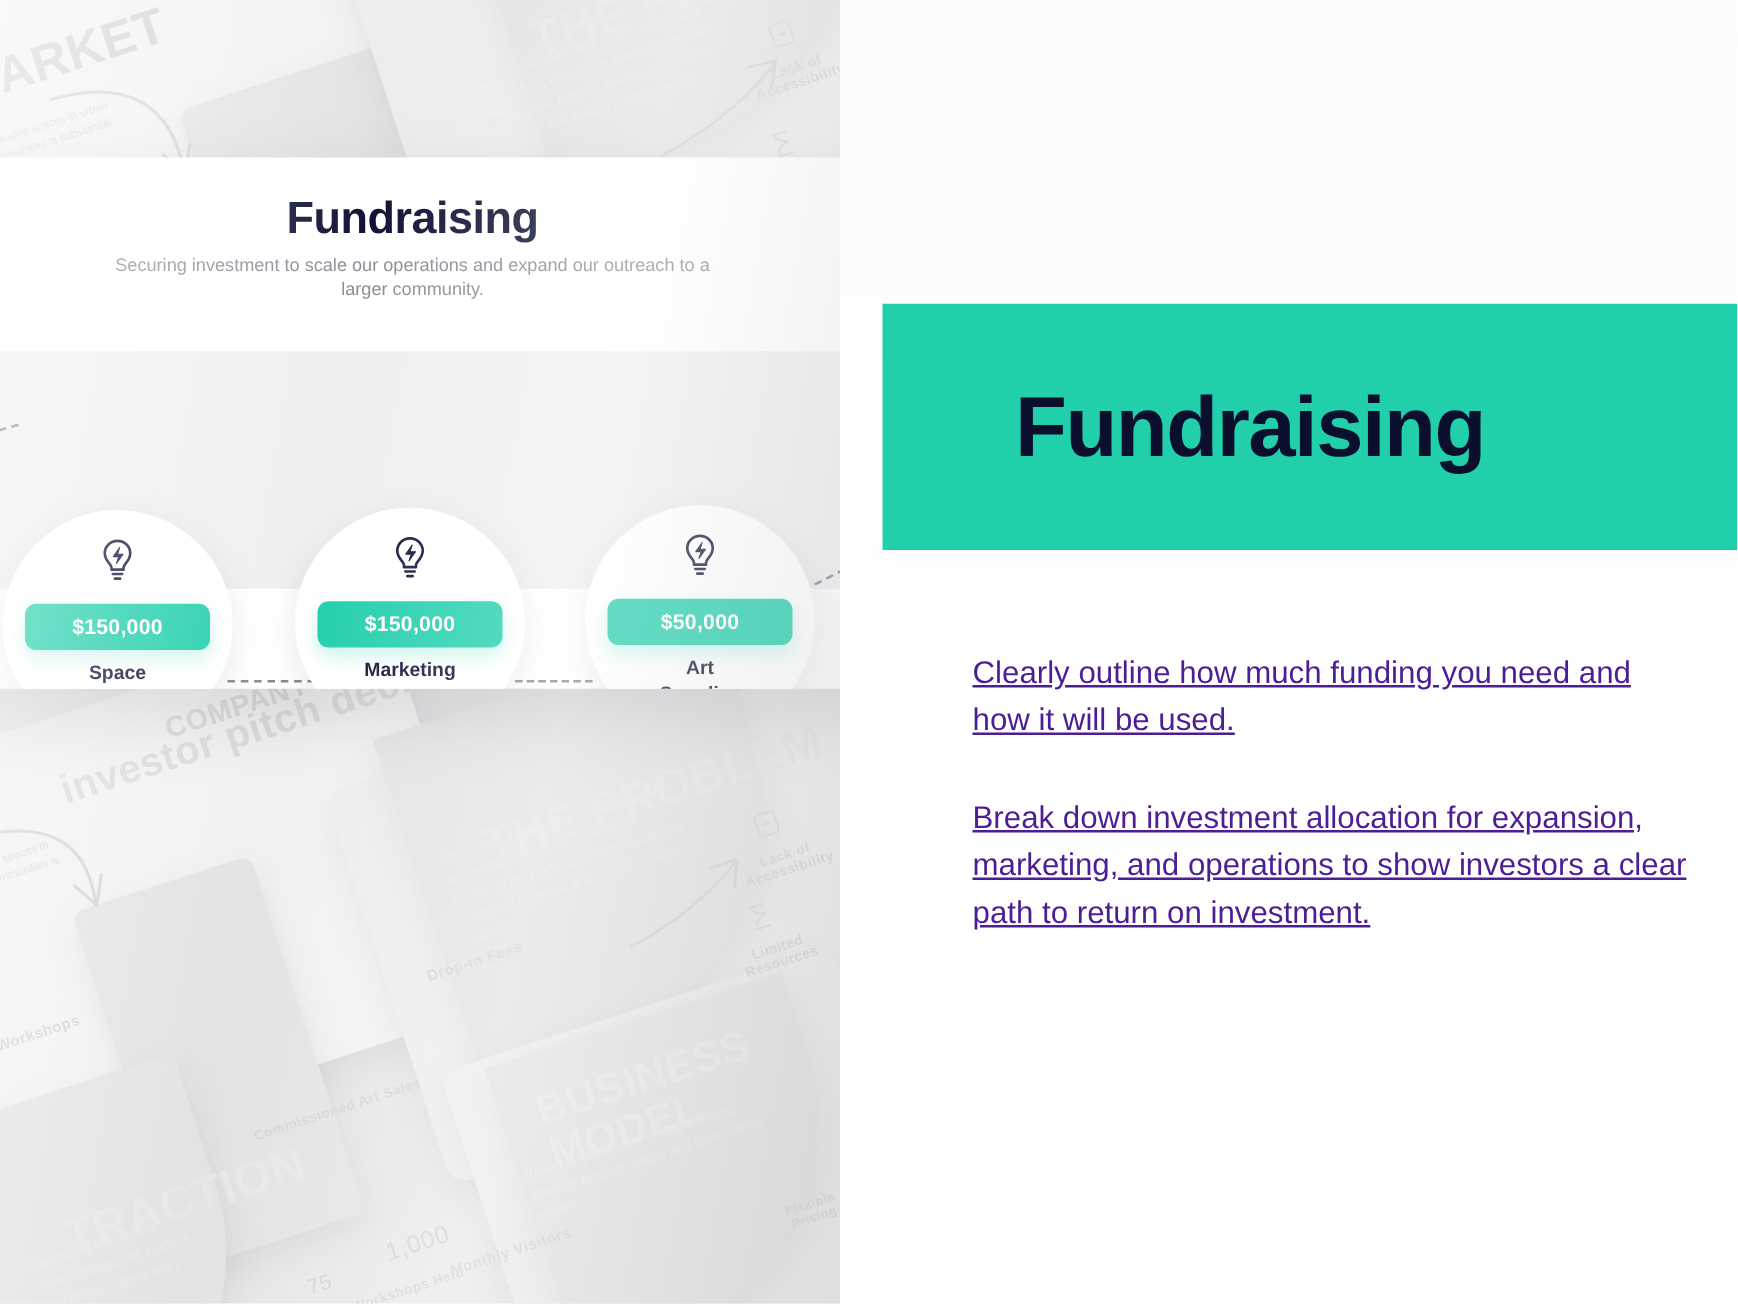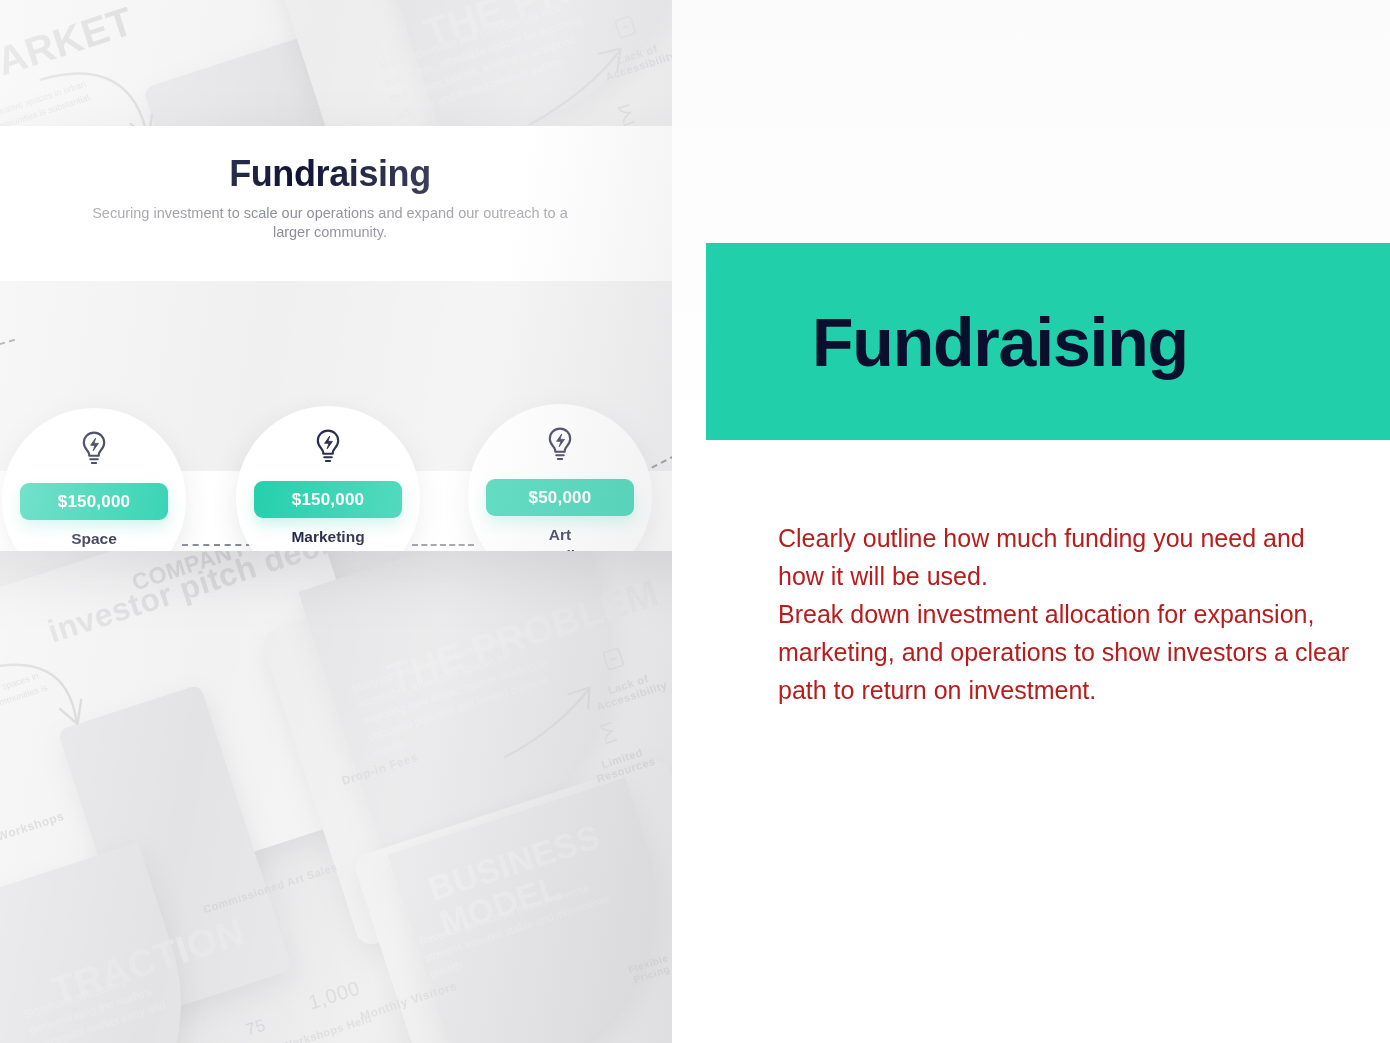--- a/index.html
+++ b/index.html
@@ -120,23 +120,23 @@
     background:#21cfab;
     display:flex; align-items:center;
   }
   .banner h1{
     margin-left:106px;
     font-size:68px; font-weight:700; color:#0b0f2e; letter-spacing:-1.2px;
   }
 
   .copy{ position:absolute; left:778px; top:519px; width:575px; }
   .copy p{
-    font-size:25px; line-height:1.52; color:#b91c1c; font-weight:400;
-  }
-  .copy p + p{ }
+    font-size:25px; line-height:1.52; color:#4c1d95; font-weight:400;text-decoration:underline;
+  }
+  .copy p + p{ margin-top:40px; }
 </style>
 </head>
 <body>
 
 <div class="stage">
 
   <div class="left-panel">
 
     <div class="sheet" style="left:-120px; top:-70px; width:460px; height:300px; transform:rotate(-18deg);"></div>
     <div class="sheet dark" style="left:185px; top:55px; width:170px; height:300px; transform:rotate(-18deg); border-radius:10px;"></div>

